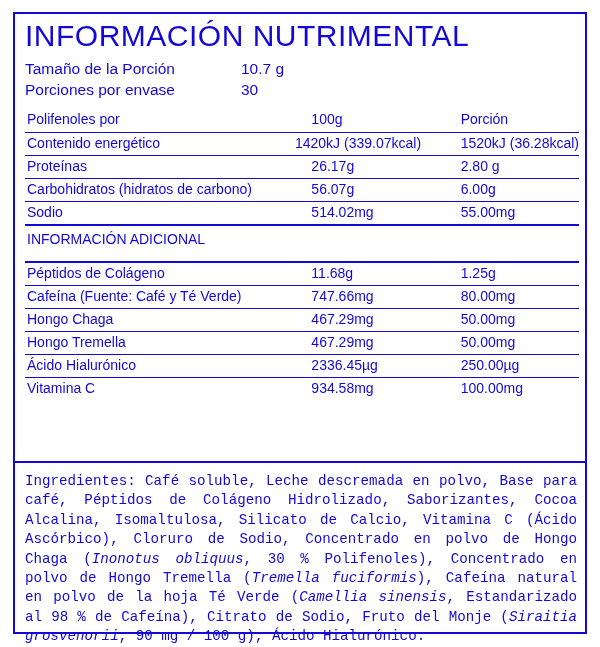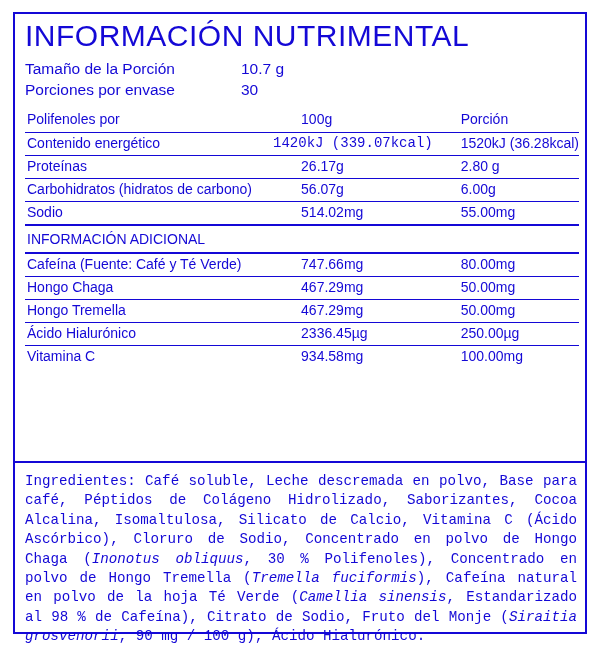--- a/index.html
+++ b/index.html
@@ -64,25 +64,25 @@
   .c0 { width: 286px; padding-left: 2px; }
   .c1 { width: 150px; }
   .c2 { width: 118px; }
   .rule td {
     border-bottom: 1.6px solid #1408d6;
   }
   .thickrule td {
     border-bottom: 2.2px solid #1408d6;
   }
   .head-row td { padding-bottom: 3px; }
-  .energy .c1 { text-align: left; padding-left: 0; font-family: Liberation Mono, monospace; }
+  .energy .c1 { text-align: center; padding-left: 0; }
   .energy-shift { position: relative; left: -28px; }
   .section-row td {
     padding-top: 4px;
-    padding-bottom: 3px;
+    padding-bottom: 12px;
   }
   .ingredients {
     position: absolute;
     left: 10px;
     top: 458px;
     width: 552px;
     font-size: 14.2px;
     line-height: 19.4px;
     text-align: justify;
     text-justify: inter-word;
@@ -150,20 +150,25 @@
           <td class="c1">514.02mg</td>
           <td class="c2">55.00mg</td>
         </tr>
 
         <tr class="thickrule section-row">
           <td class="c0">INFORMACIÓN ADICIONAL</td>
           <td class="c1"></td>
           <td class="c2"></td>
         </tr>
 
+        <tr class="rule">
+          <td class="c0">Péptidos de Colágeno</td>
+          <td class="c1">11.68g</td>
+          <td class="c2">1.25g</td>
+        </tr>
 
         <tr class="rule">
           <td class="c0">Cafeína (Fuente: Café y Té Verde)</td>
           <td class="c1">747.66mg</td>
           <td class="c2">80.00mg</td>
         </tr>
 
         <tr class="rule">
           <td class="c0">Hongo Chaga</td>
           <td class="c1">467.29mg</td>

